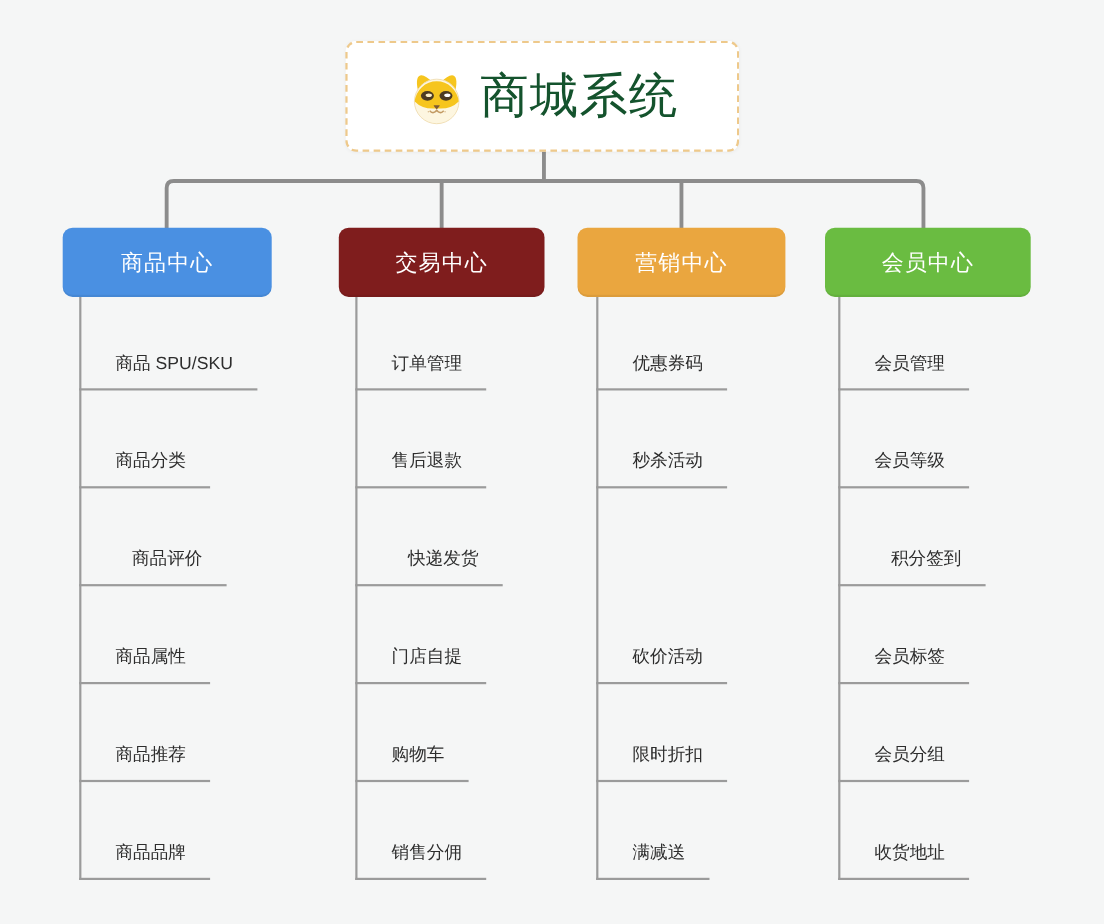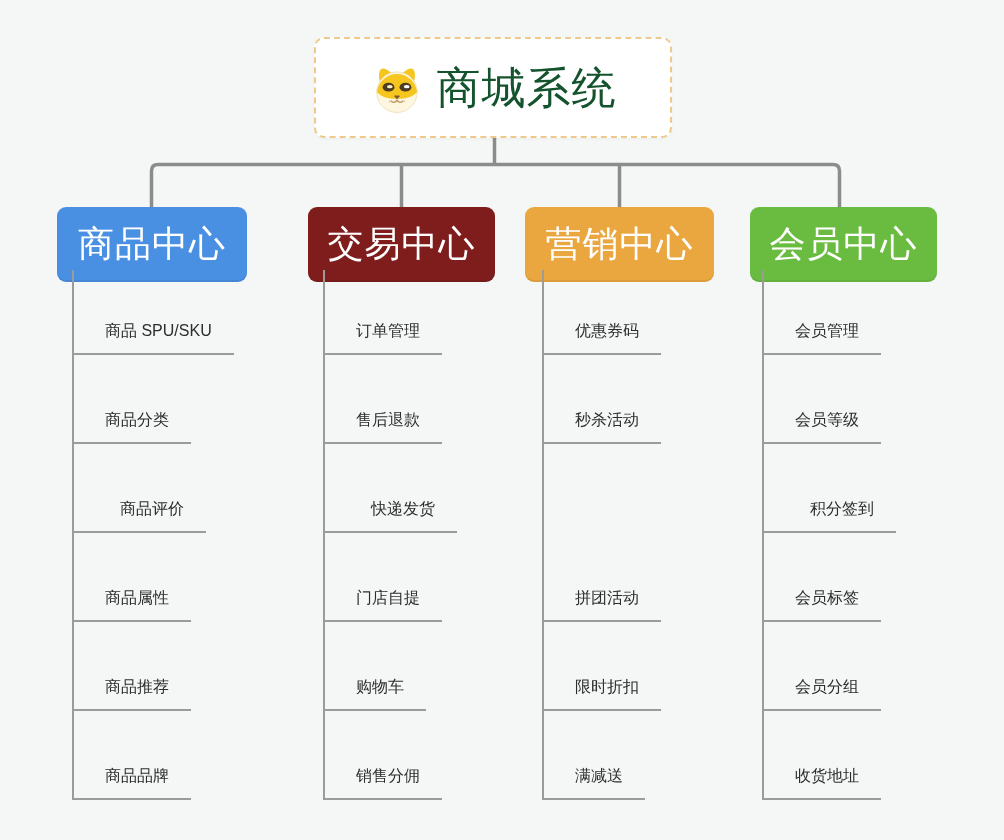--- a/index.html
+++ b/index.html
@@ -21,23 +21,23 @@
   .root-title{
     font-size:44px;letter-spacing:1px;color:#14532d;line-height:1;
     white-space:nowrap;
   }
   .dog-icon{width:54px;height:54px;flex:0 0 auto;}
   
   .tree-svg{position:absolute;left:0;top:0;width:1004px;height:840px;pointer-events:none;}
   .tree-path{fill:none;stroke:#8c8c8c;stroke-width:3.5px;}
   
   .branch{
-    position:absolute;top:207px;height:75px;border-radius:9px;
+    position:absolute;top:207px;height:63px;border-radius:9px;
     display:flex;align-items:center;justify-content:center;
-    color:#fff;font-size:36px;letter-spacing:1px;white-space:nowrap;
+    color:#fff;font-size:20px;letter-spacing:1px;white-space:nowrap;
     box-shadow:inset 0 -2px 0 rgba(0,0,0,0.06);
     cursor:default;
   }
   .b0{left:57px;width:190px;}
   .b1{left:308px;width:187px;}
   .b2{left:525px;width:189px;}
   .b3{left:750px;width:187px;}
   
   .vline{
     position:absolute;top:270px;width:2px;height:530px;
@@ -105,21 +105,21 @@
 
   <div class="leaf c1 r0">订单管理</div>
   <div class="leaf c1 r1">售后退款</div>
   <div class="leaf c1 r2">快递发货</div>
   <div class="leaf c1 r3">门店自提</div>
   <div class="leaf c1 r4">购物车</div>
   <div class="leaf c1 r5">销售分佣</div>
 
   <div class="leaf c2 r0">优惠券码</div>
   <div class="leaf c2 r1">秒杀活动</div>
-  <div class="leaf c2 r3">拼团活动</div>
+  <div class="leaf c2 r3">砍价活动</div>
   <div class="leaf c2 r4">限时折扣</div>
   <div class="leaf c2 r5">满减送</div>
 
   <div class="leaf c3 r0">会员管理</div>
   <div class="leaf c3 r1">会员等级</div>
   <div class="leaf c3 r2">积分签到</div>
   <div class="leaf c3 r3">会员标签</div>
   <div class="leaf c3 r4">会员分组</div>
   <div class="leaf c3 r5">收货地址</div>
 

